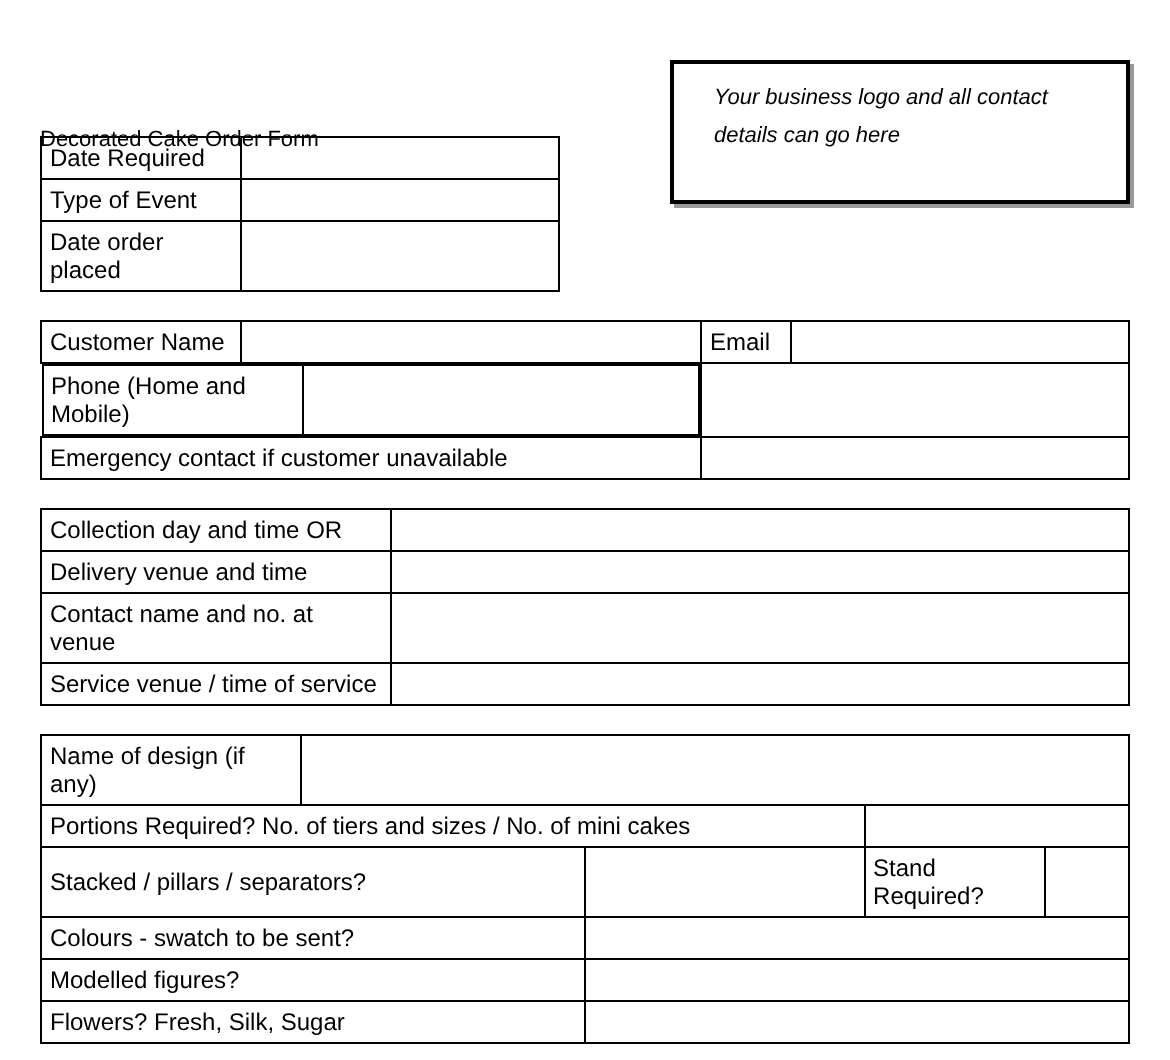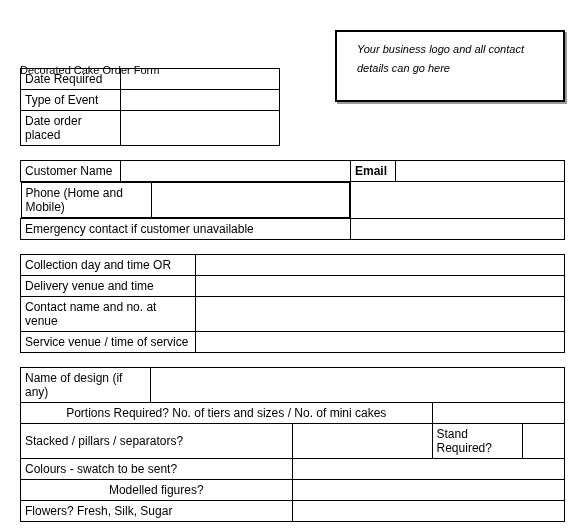--- a/index.html
+++ b/index.html
@@ -47,23 +47,23 @@
     vertical-align: middle;
     height: 18px;
   }
   .small-table {
     width: 260px;
     margin-top: -40px;
   }
   .small-table td.label { width: 100px; }
   .small-table td.val { width: 160px; }
   .cust td.lbl1 { width: 100px; }
-  .cust td.lbl-email { width: 45px; font-weight: bold; }
+  .cust td.lbl-email { width: 45px; }
   .deliv td.lbl { width: 175px; }
-  .design td.lbl2 { width: 275px; text-align: center; }
+  .design td.lbl2 { width: 275px; }
 </style>
 </head>
 <body>
 
 <div class="top-row">
   <div class="title">Decorated Cake Order Form</div>
   <div class="logo-box">
     <div>Your business logo and all contact</div>
     <div>details can go here</div>
   </div>
@@ -154,21 +154,21 @@
       <td colspan="2" style="width:160px;margin-left:24px;">Stacked / pillars / separators?</td>
       <td style="width:140px;"></td>
       <td style="width:90px;">Stand Required?</td>
       <td></td>
     </tr>
     <tr>
       <td colspan="2" style="width:160px;">Colours - swatch to be sent?</td>
       <td colspan="3"></td>
     </tr>
     <tr>
-      <td colspan="2" style="width:160px;text-align:center;">Modelled figures?</td>
+      <td colspan="2" style="width:160px;">Modelled figures?</td>
       <td colspan="3"></td>
     </tr>
     <tr>
       <td colspan="2" style="width:160px;">Flowers? Fresh, Silk, Sugar</td>
       <td colspan="3"></td>
     </tr>
   </tbody>
     </table>
 </div>
 

